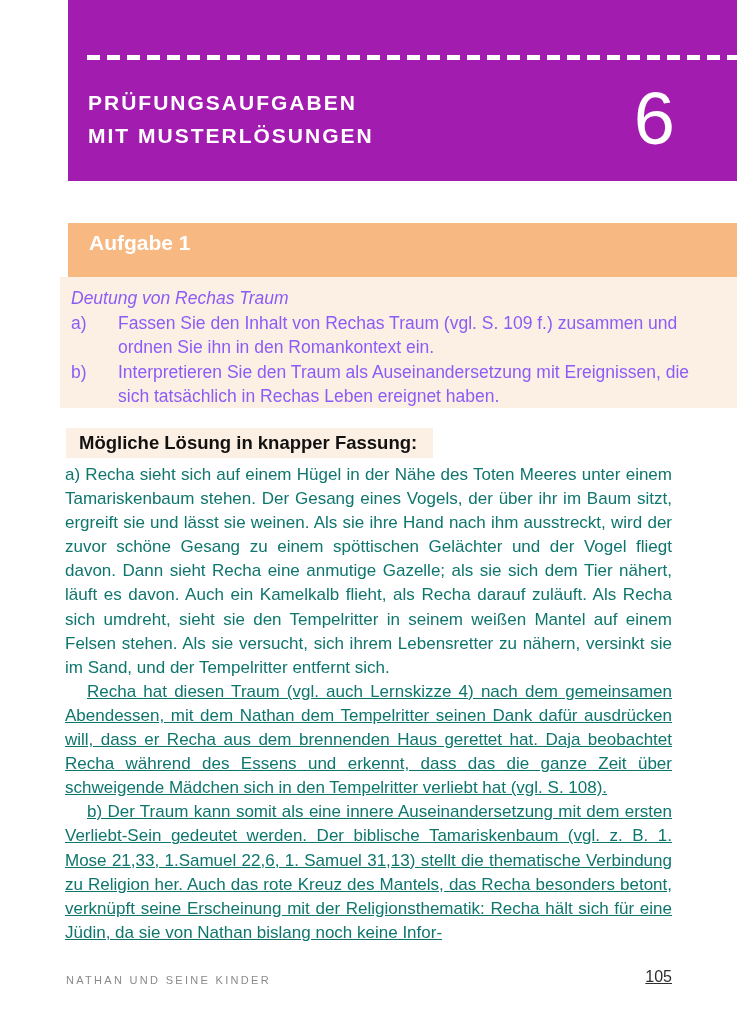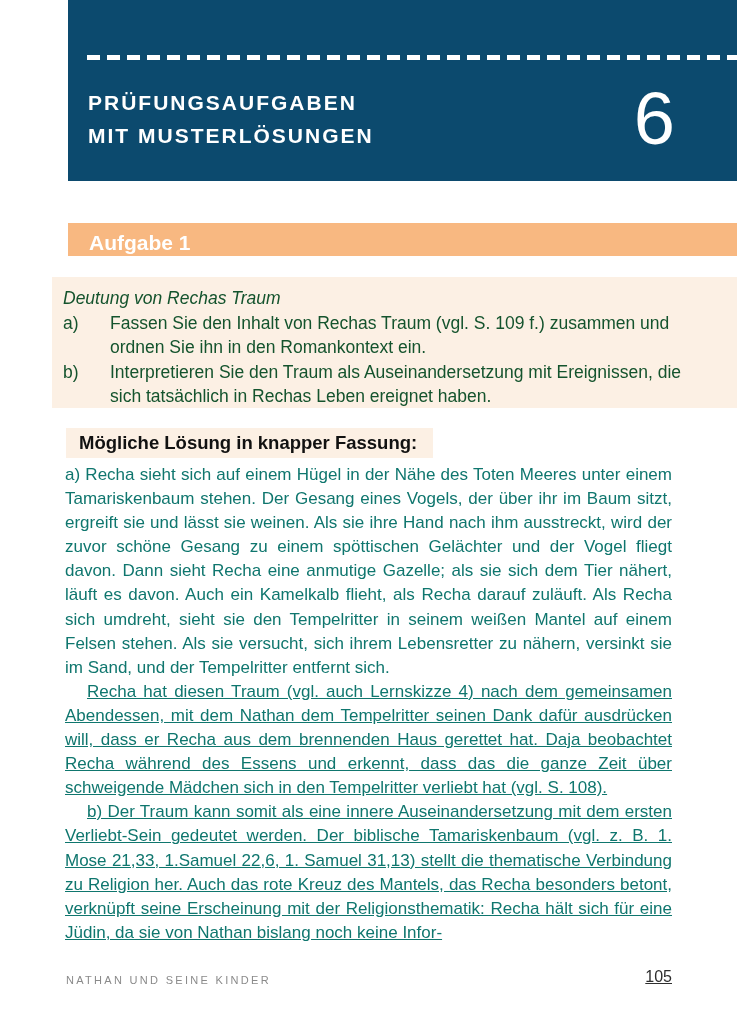--- a/index.html
+++ b/index.html
@@ -16,21 +16,21 @@
     overflow: hidden;
   }
 
   
   .band {
     position: absolute;
     left: 68px;
     top: 0;
     right: 0;
     height: 181px;
-    background: #0c4a6e;
+    background: #a21caf;
   }
   .dashes {
     position: absolute;
     left: 19px;
     right: 0;
     top: 55px;
     height: 5px;
     background: repeating-linear-gradient(90deg, #ffffff 0 13px, rgba(0,0,0,0) 13px 20px);
   }
   .band-title {
@@ -53,41 +53,41 @@
     line-height: 74px;
     font-weight: 400;
   }
 
   
   .task-bar {
     position: absolute;
     left: 68px;
     right: 0;
     top: 223px;
-    height: 33px;
+    height: 54px;
     background: #F8B881;
     color: #ffffff;
     font-size: 21px;
     font-weight: bold;
     line-height: 39px;
     padding-left: 21px;
     box-sizing: border-box;
   }
 
   
   .task-box {
     position: absolute;
-    left: 52px;
+    left: 60px;
     right: 0;
     top: 277px;
     height: 131px;
     background: #FCF0E4;
     box-sizing: border-box;
     padding: 9px 32px 0 11px;
-    color: #14532d;
+    color: #8b5cf6;
     font-size: 17.5px;
     line-height: 24.5px;
   }
   .task-intro {
     margin: 0;
     font-style: italic;
   }
   .task-item {
     display: flex;
   }

